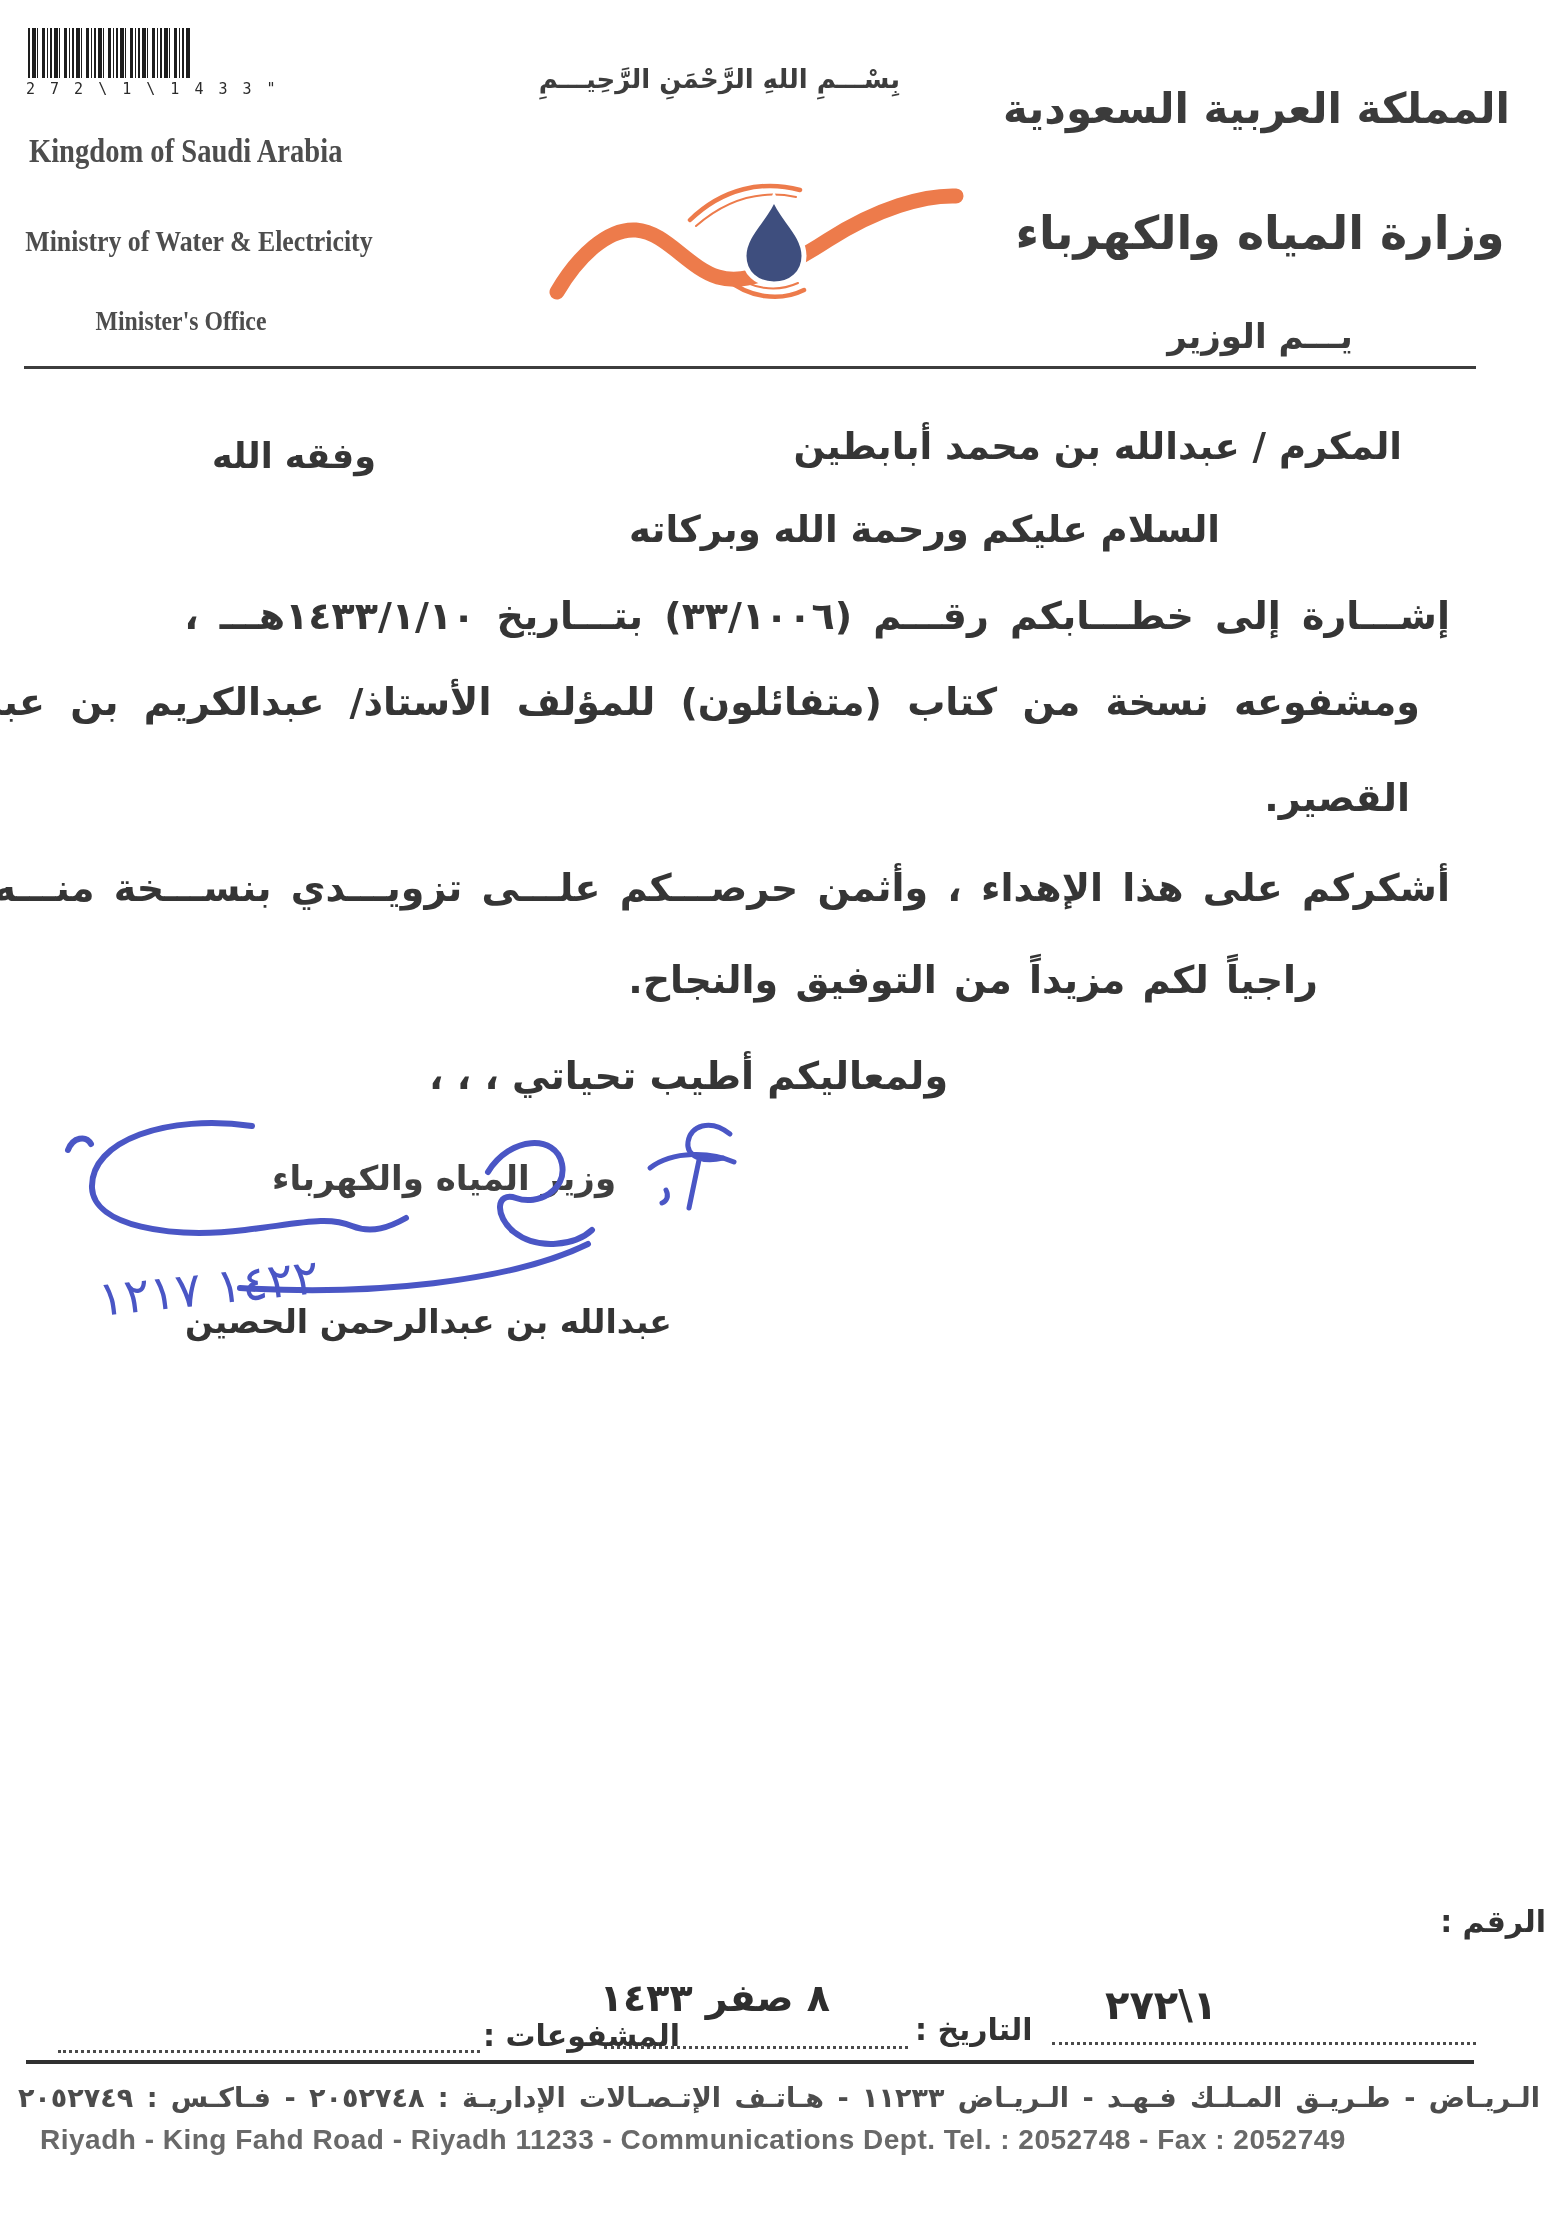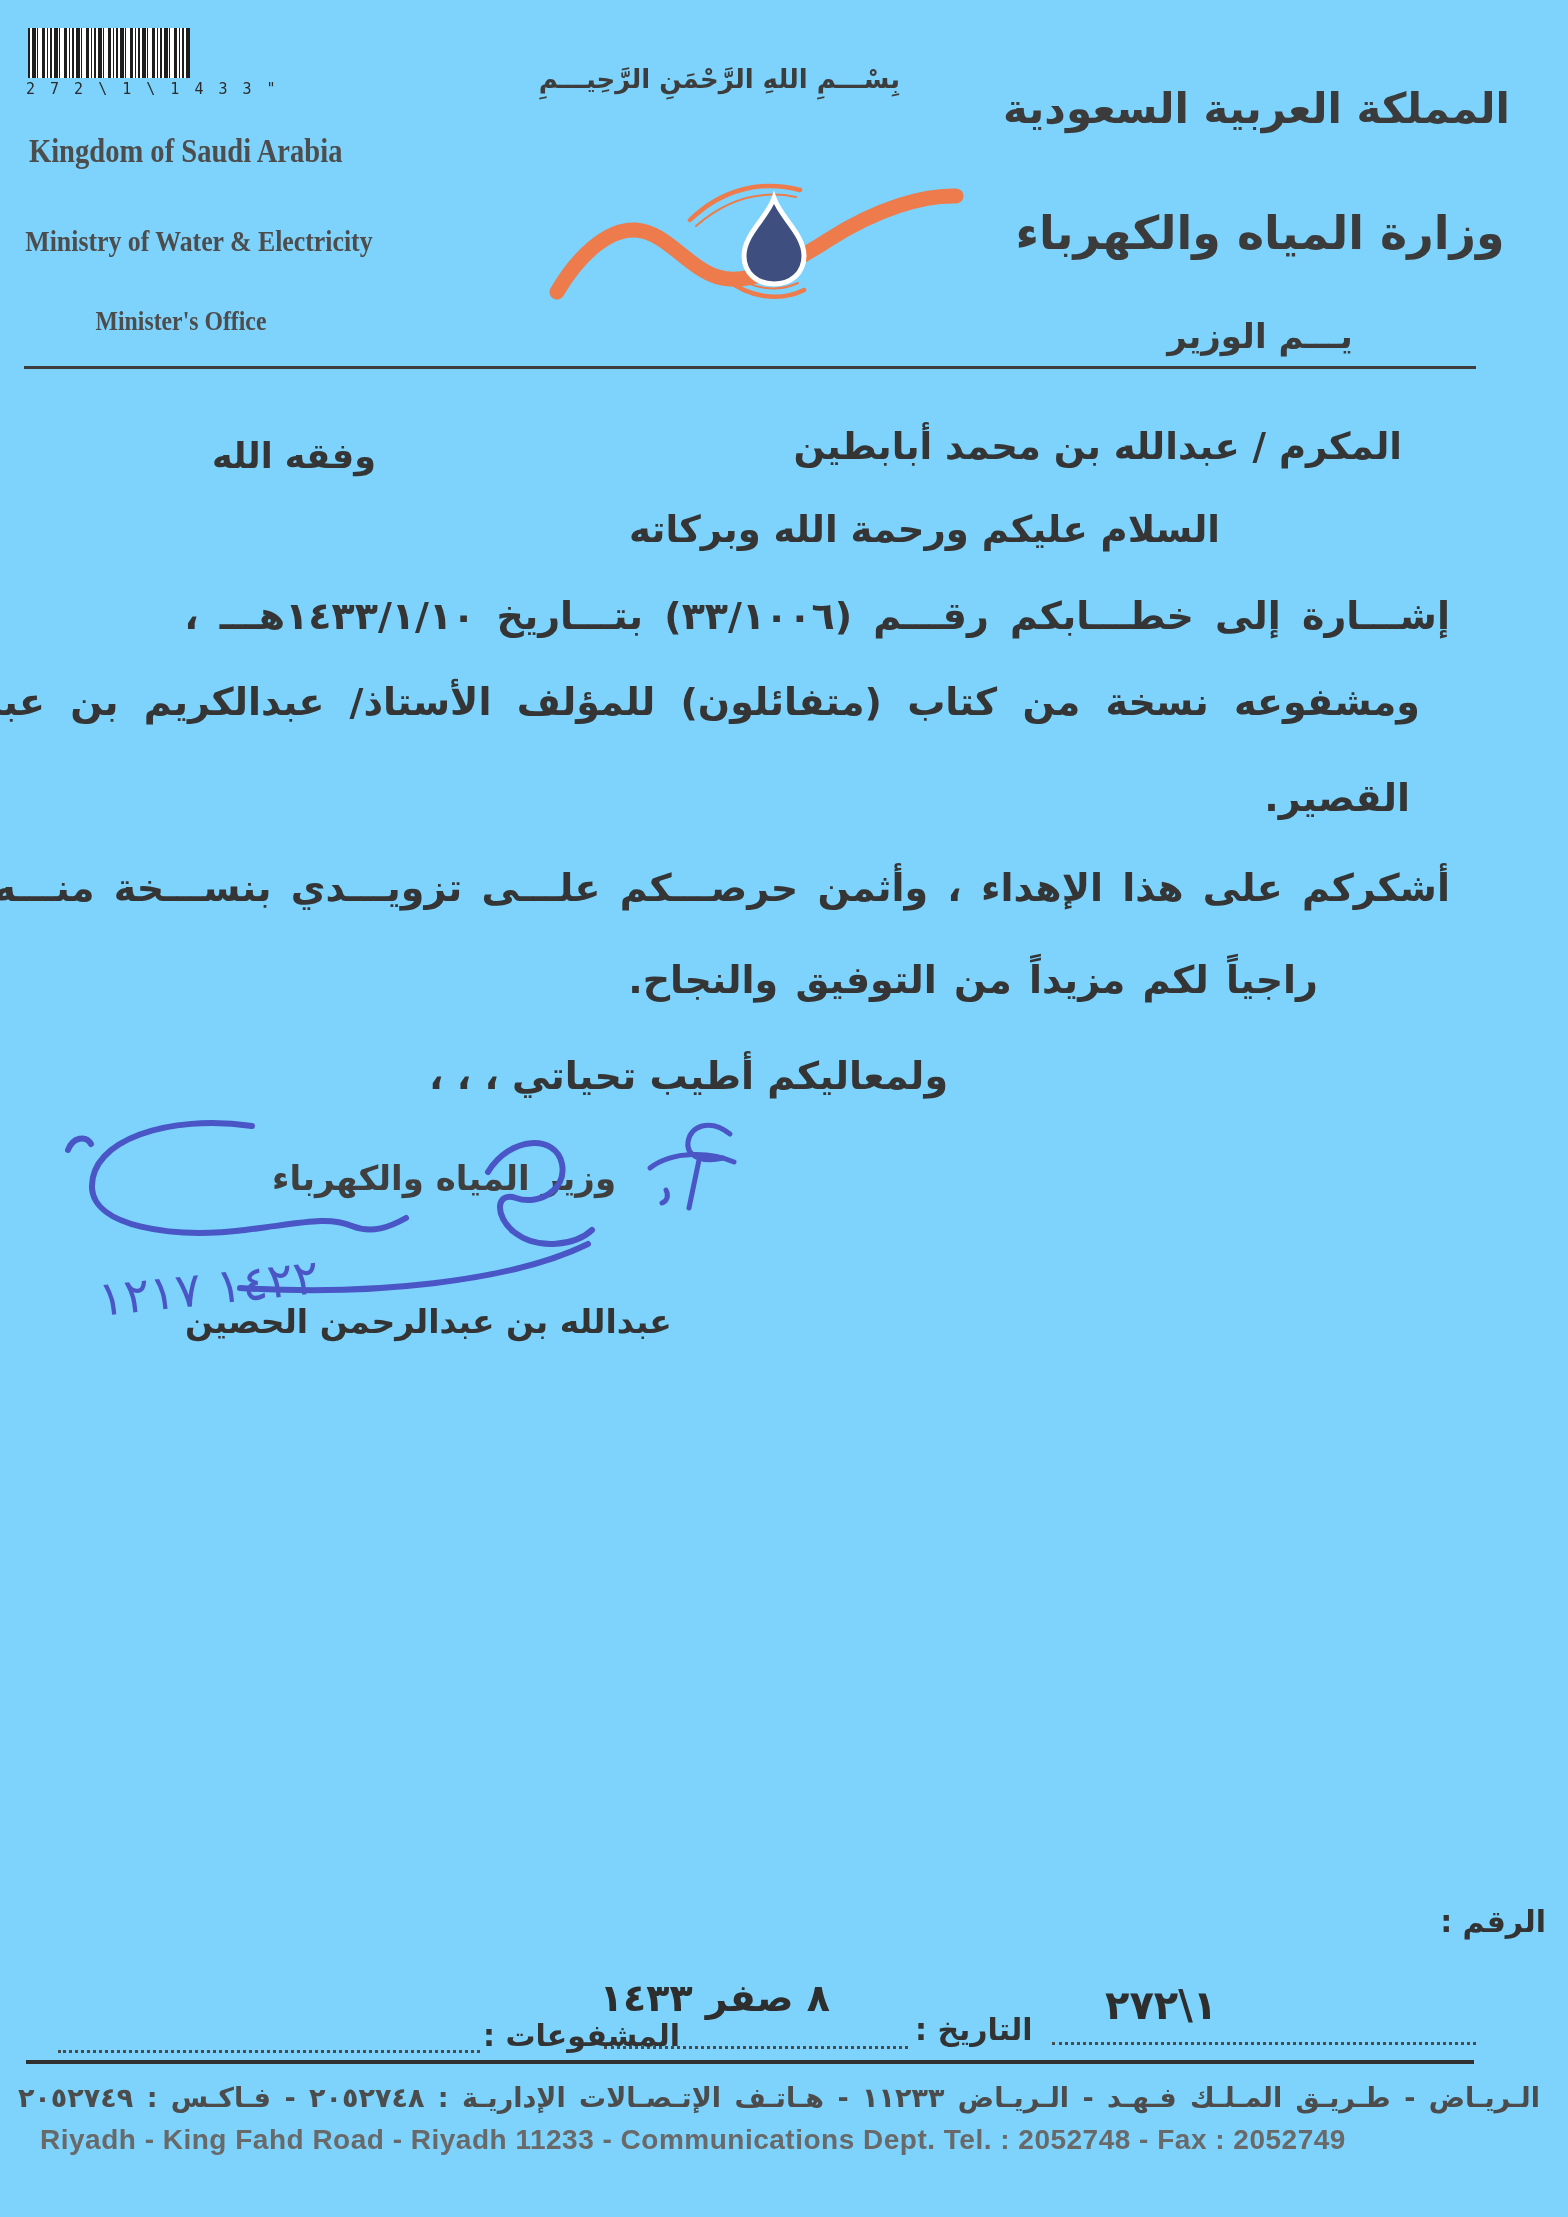--- a/index.html
+++ b/index.html
@@ -1,19 +1,19 @@
 <!DOCTYPE html>
 <html><head>
 <meta charset="utf-8">
 <style>
   html,body{margin:0;padding:0;background:#e8e8e8;}
   .page{
     position:relative;
     width:1568px;height:2217px;
-    background:#7dd3fc;
+    background:#ffffff;
     margin:0 auto;
     overflow:hidden;
     font-family:"DejaVu Sans",sans-serif;
   }
   .abs{position:absolute;}
   .ar{direction:rtl;unicode-bidi:plaintext;white-space:nowrap;font-family:"DejaVu Sans",sans-serif;}
   .center{text-align:center;}
 
   
   .barcode-bars{

